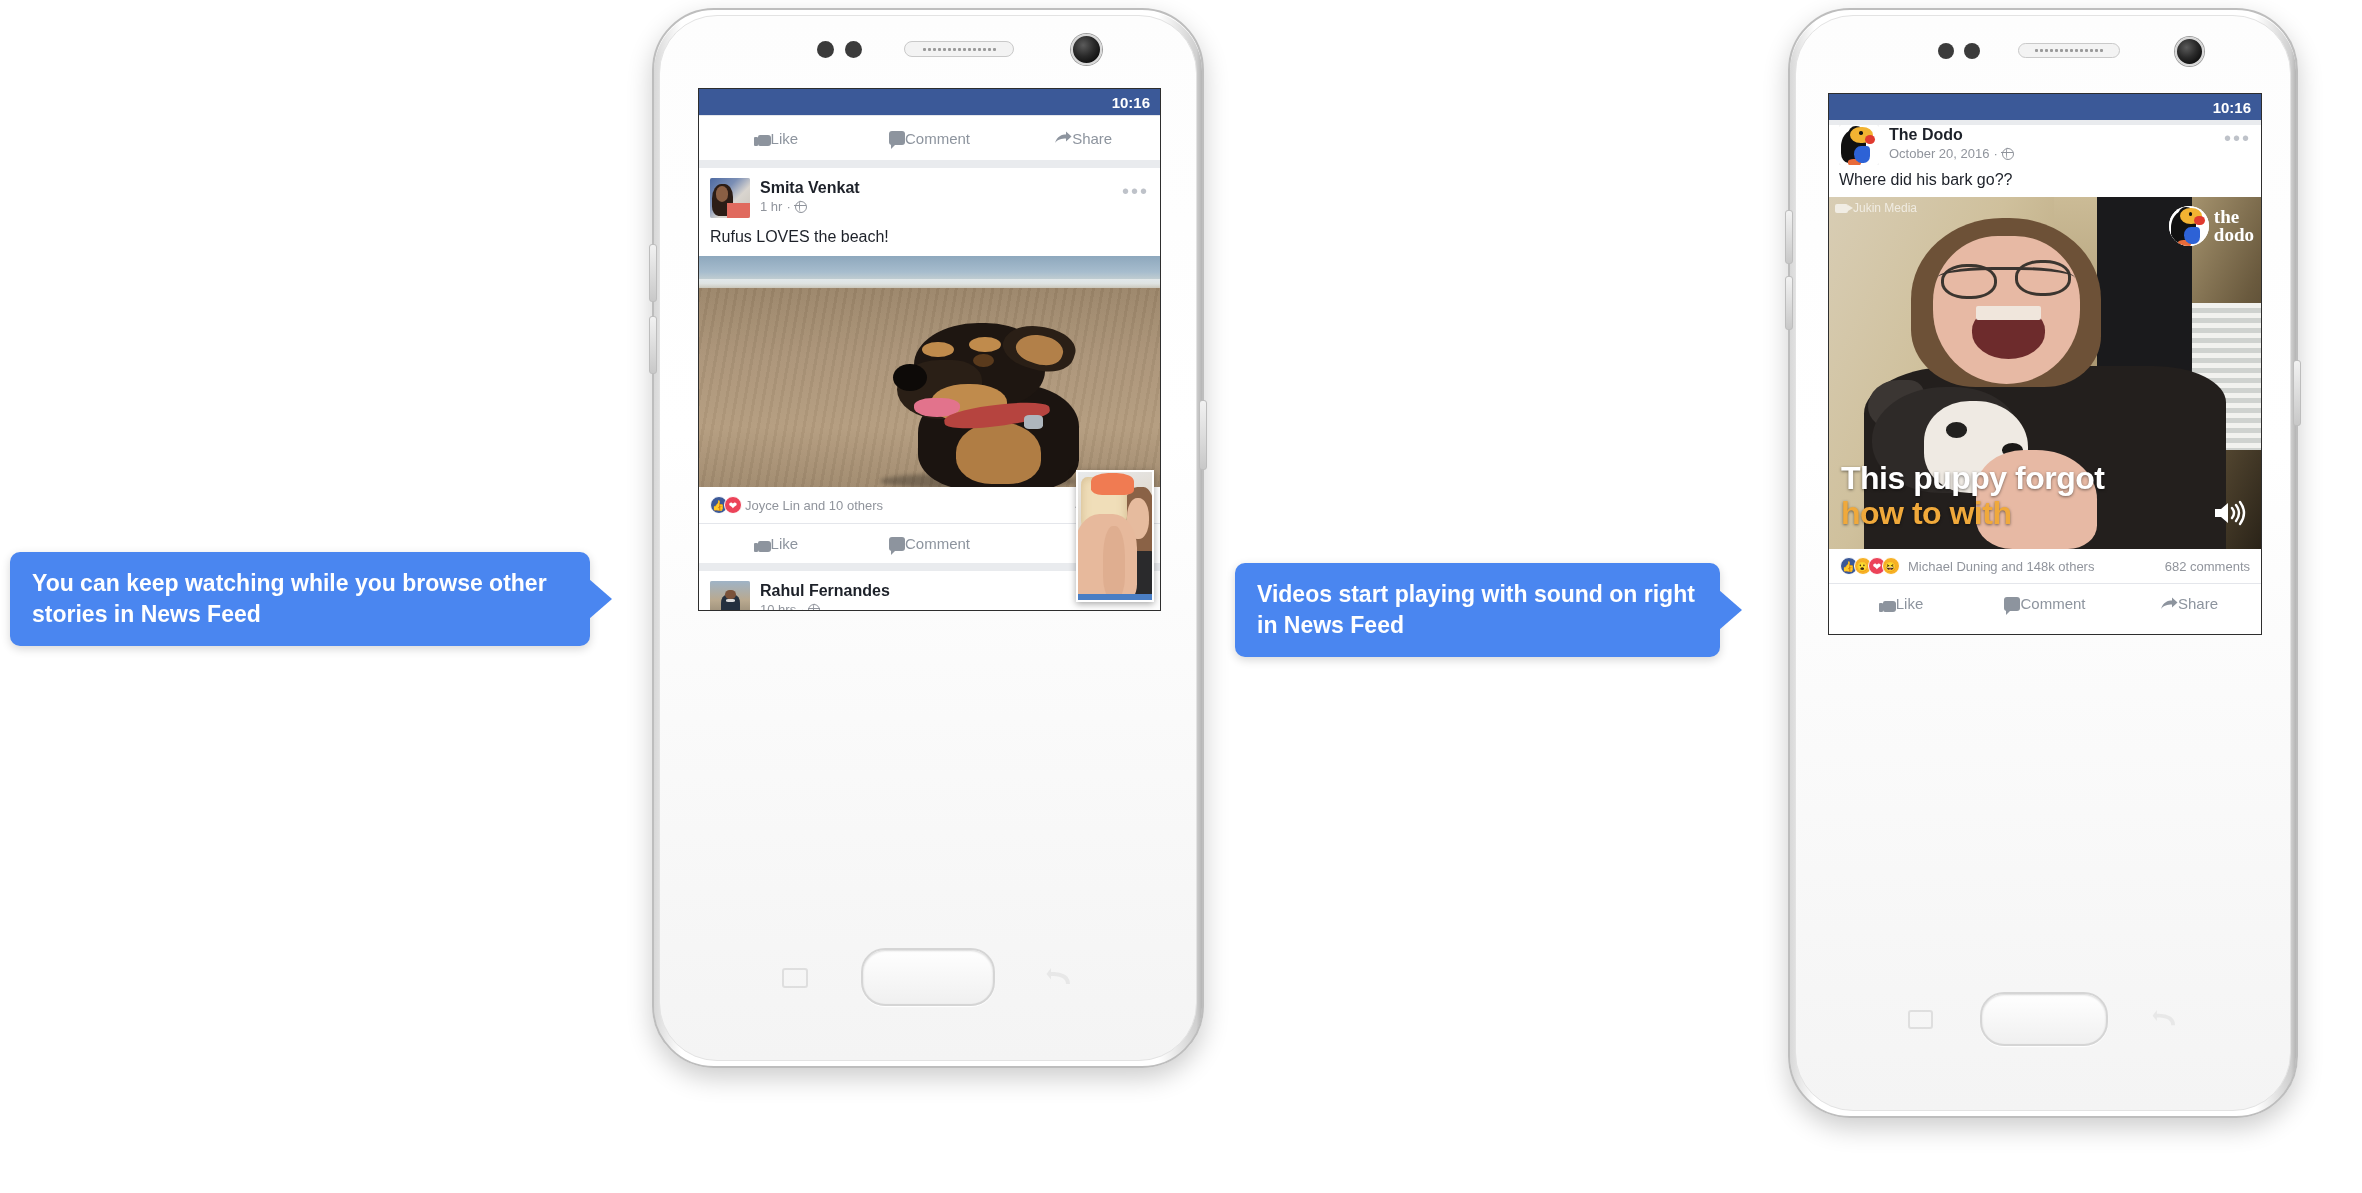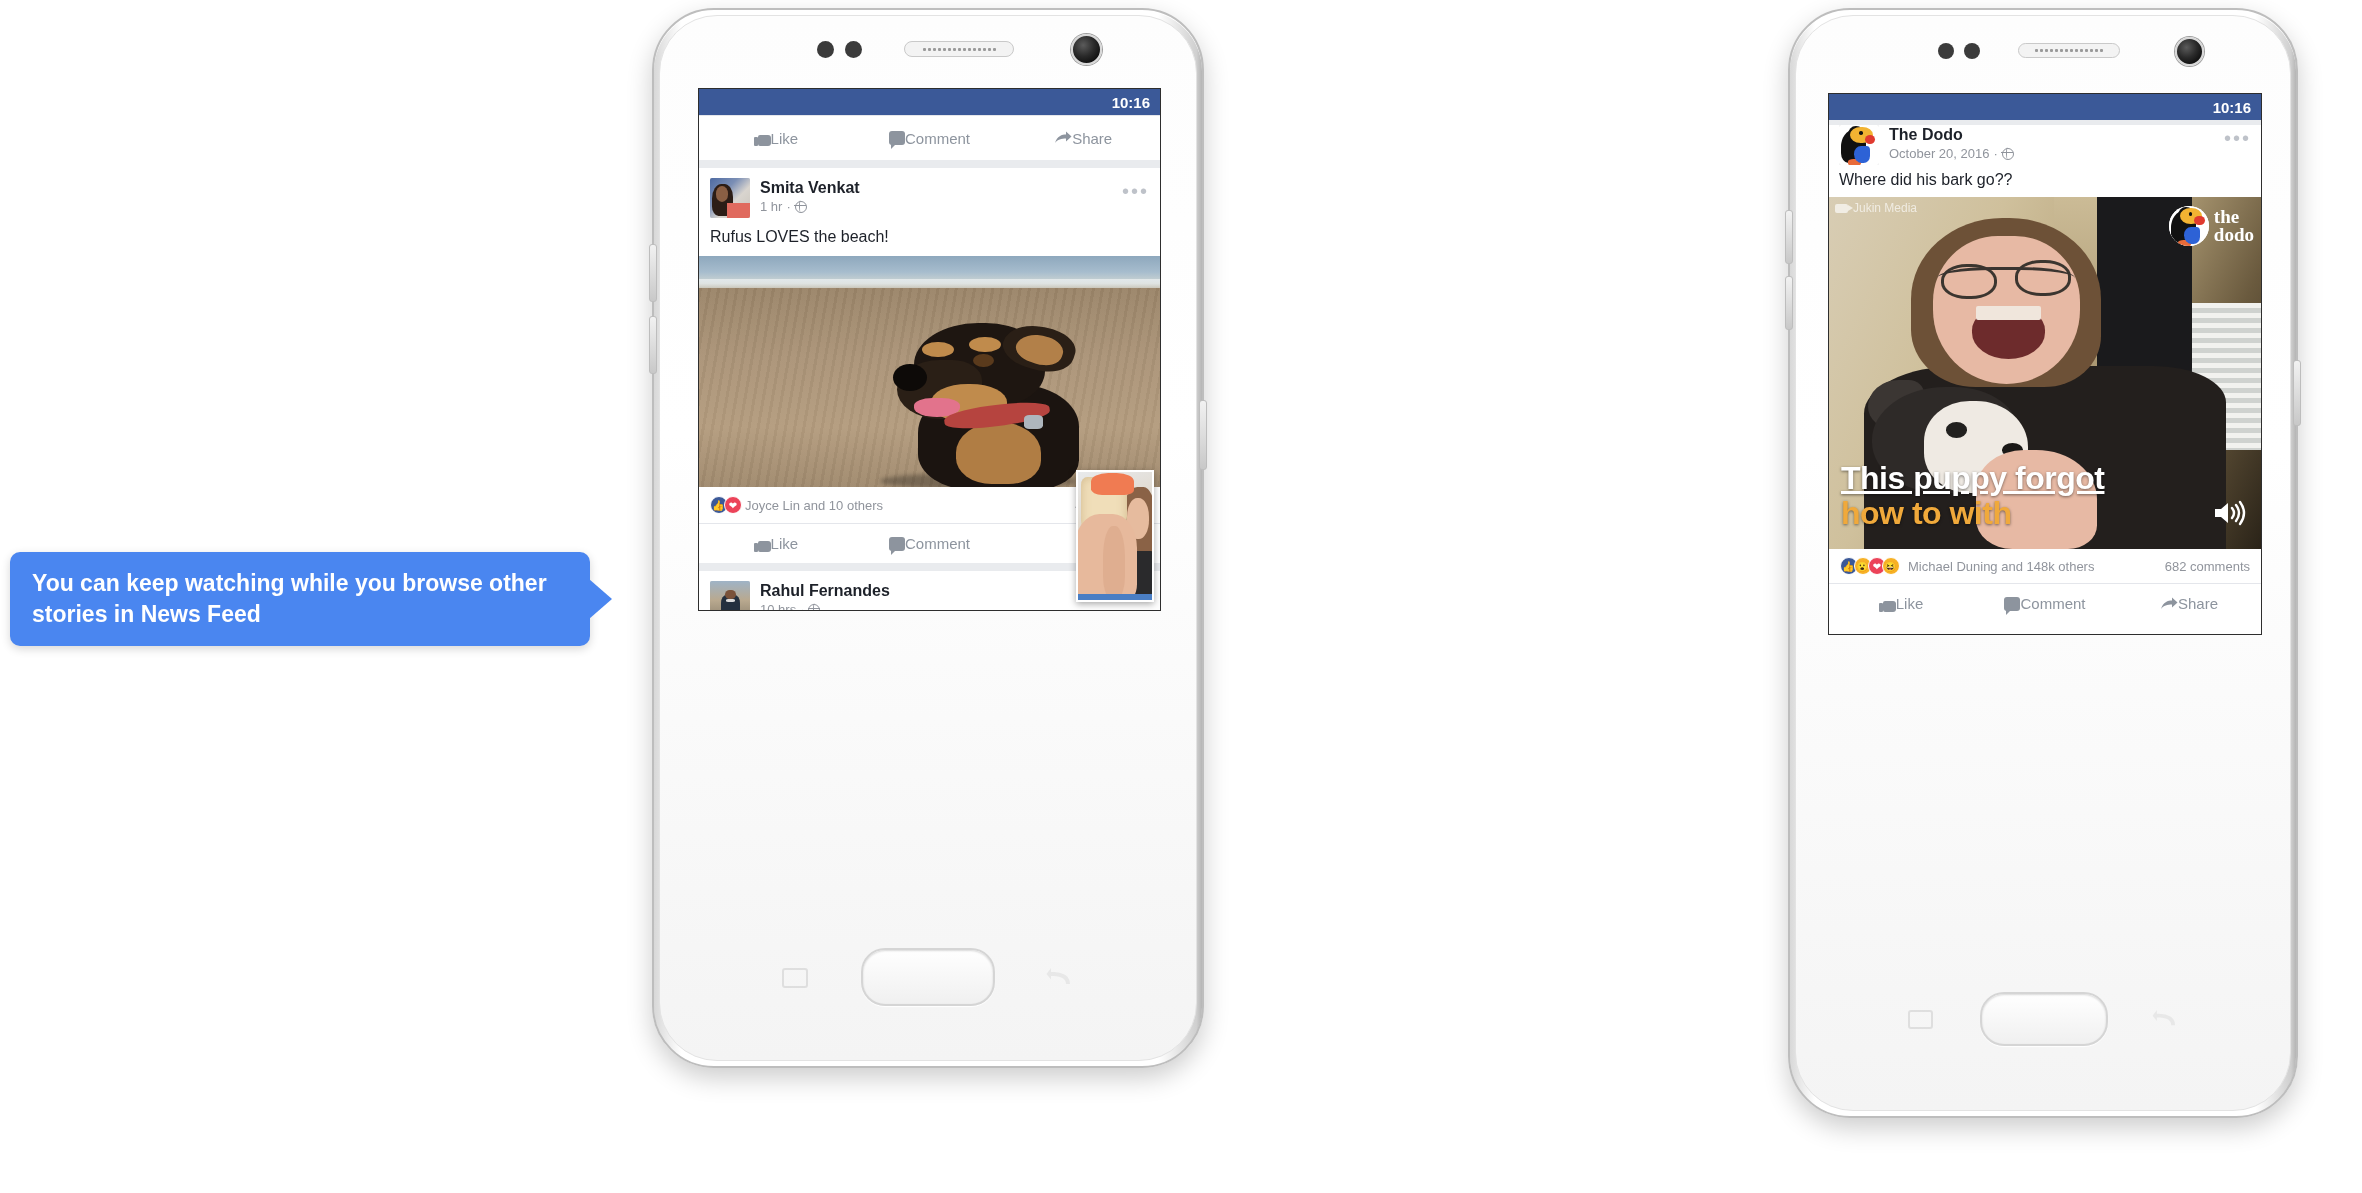--- a/index.html
+++ b/index.html
@@ -207,21 +207,21 @@
   .cam-ico{width:13px;height:9px;background:rgba(255,255,255,.65);border-radius:2px;position:relative;}
   .cam-ico::after{content:"";position:absolute;right:-5px;top:1px;border-left:5px solid rgba(255,255,255,.65);
                   border-top:3.5px solid transparent;border-bottom:3.5px solid transparent;}
 
   .dodo-wm { position:absolute; top:9px; right:7px; display:flex; align-items:center; gap:5px;}
   .dodo-wm .txt { color:#fff; font-family:"Liberation Serif", serif; font-weight:bold;
                   font-size:19px; line-height:18px; text-align:left; }
 
   .vcap { position:absolute; left:12px; bottom:18px; }
   .vcap .l1 { color:#fff; font-size:32px; font-weight:bold; line-height:35px;
-              text-shadow:0 1px 3px rgba(0,0,0,.5); letter-spacing:-.5px;text-decoration:underline; }
+              text-shadow:0 1px 3px rgba(0,0,0,.5); letter-spacing:-.5px; }
   .vcap .l2 { color:#f0a93b; font-size:32px; font-weight:bold; line-height:35px;
               text-shadow:0 1px 3px rgba(0,0,0,.5); letter-spacing:-.5px; }
   .speaker-ico { position:absolute; right:14px; bottom:22px; width:34px; height:28px; }
 
   
   .dodo-av{position:relative;width:100%;height:100%;background:#fff;overflow:hidden;}
   .dodo-body{position:absolute;left:6%;top:12%;width:62%;height:84%;background:#111;border-radius:50% 40% 24% 30%;}
   .dodo-head{position:absolute;left:28%;top:4%;width:56%;height:42%;background:#f2b332;border-radius:50%;}
   .dodo-headdark{position:absolute;left:22%;top:2%;width:40%;height:44%;background:#111;border-radius:50%;}
   .dodo-eye{position:absolute;left:50%;top:16%;width:9%;height:9%;background:#111;border-radius:50%;}
@@ -600,14 +600,17 @@
       <svg width="27" height="23" viewBox="0 0 28 24">
           <path d="M24 18 C24 8,14 6,5 6 L5 2 L0.5 8 L5 13.5 L5 10 C12 10,20 11,20 18 Z" fill="#8d8d8d" opacity=".6"></path>
         </svg>
     </div>
   </div>
 
   <div class="callout" style="left:10px; top:552px; width:580px;">
     <span>You can keep watching while you browse other stories in News Feed</span>
   </div>
 
+  <div class="callout" style="left:1235px; top:563px; width:485px;">
+    <span>Videos start playing with sound on right in News Feed</span>
+  </div>
 
 </div>
 
 </body></html>

